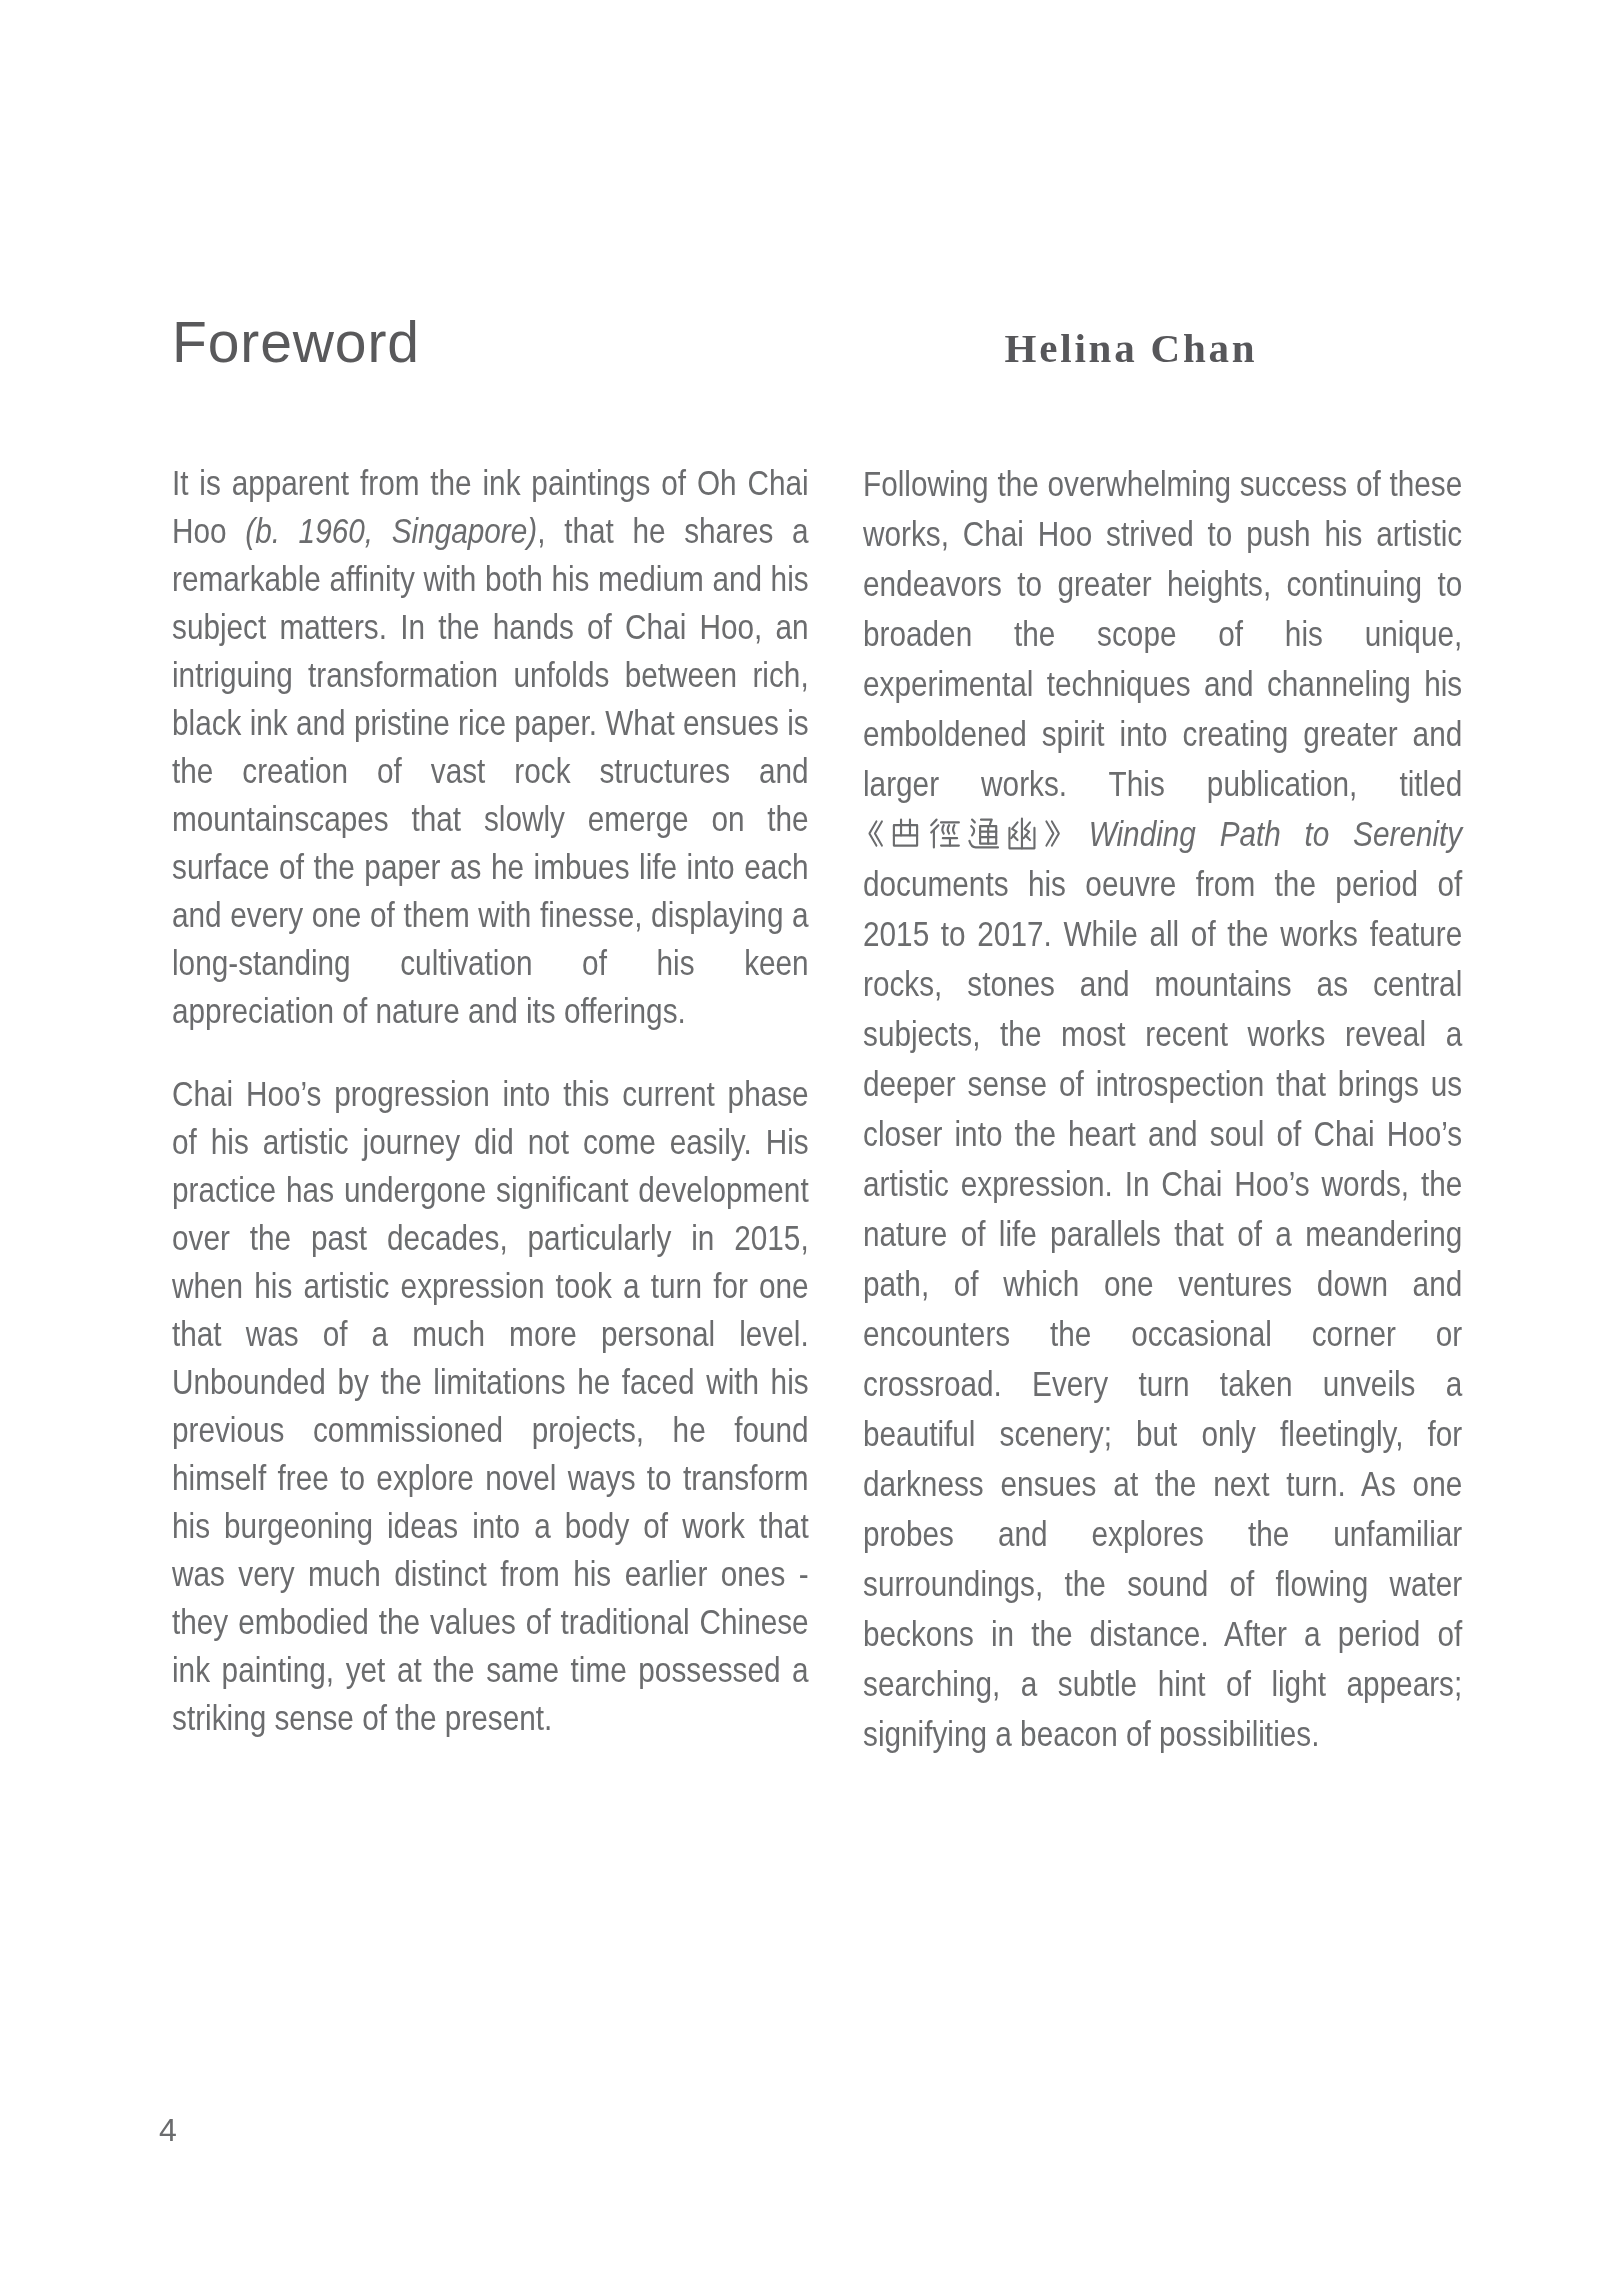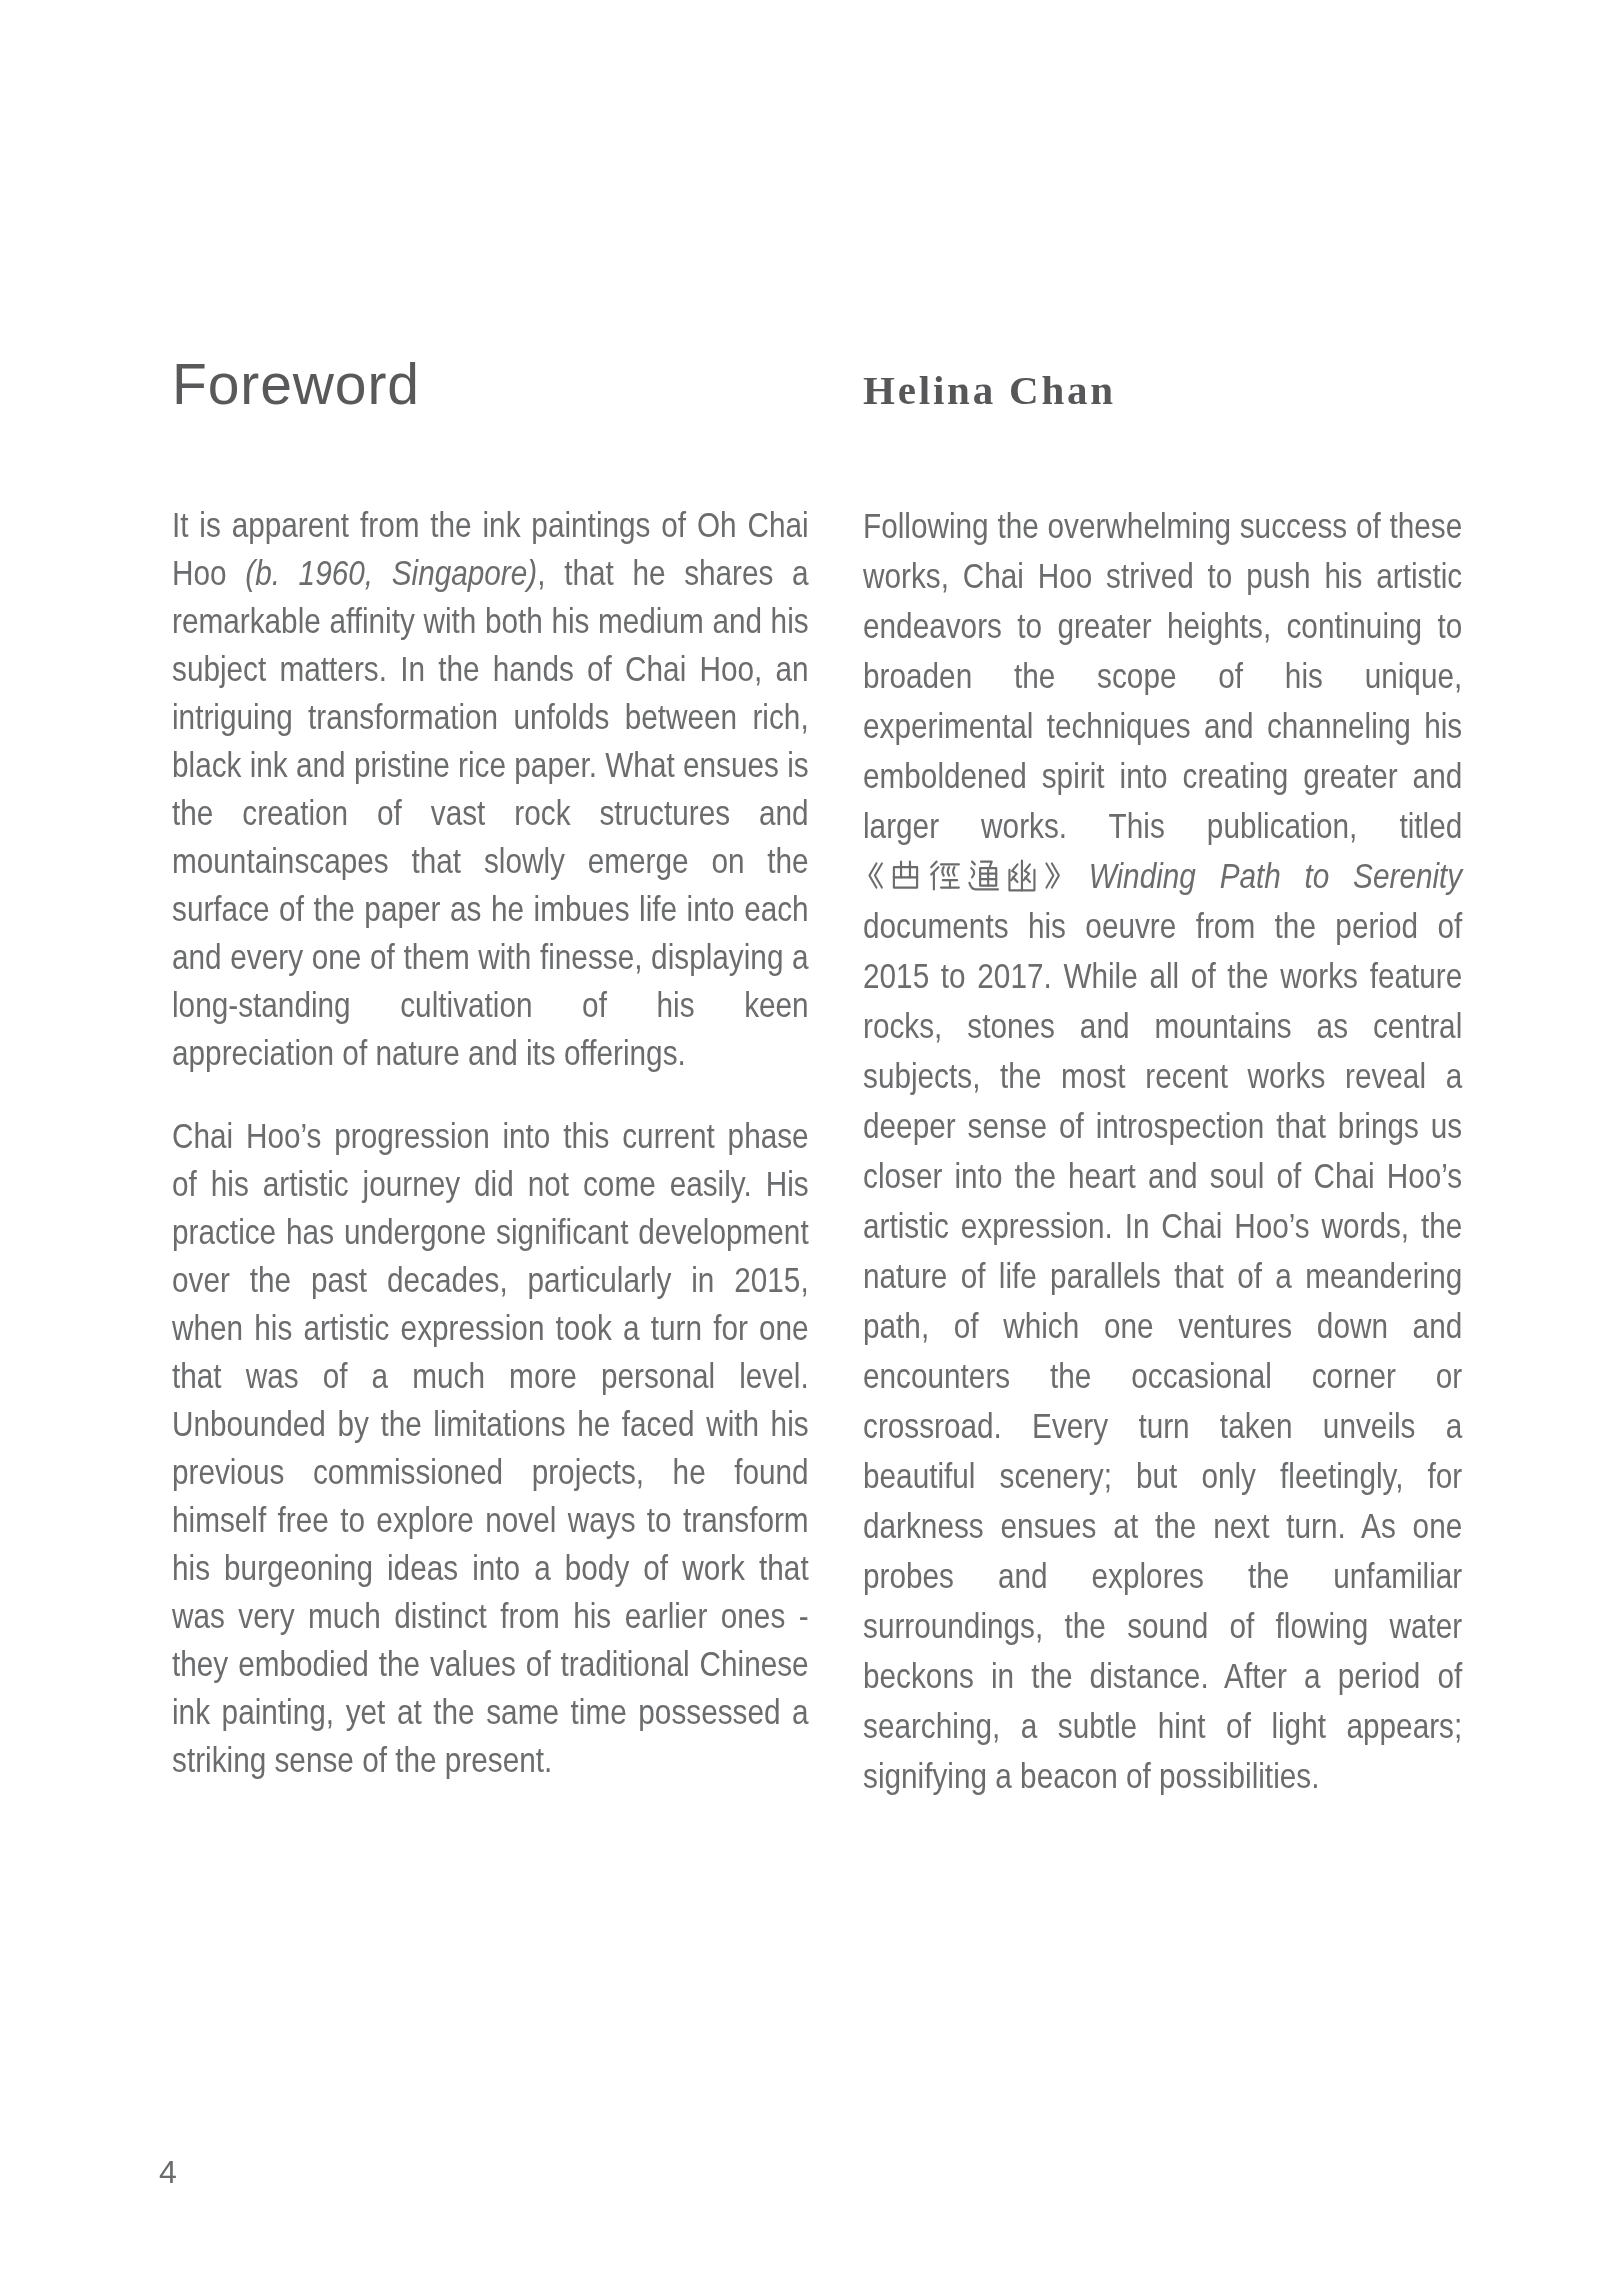--- a/index.html
+++ b/index.html
@@ -4,40 +4,40 @@
 <style>
   html, body { margin: 0; padding: 0; }
   body {
     width: 1615px;
     height: 2290px;
     position: relative;
     background: var(--bg, #ffffff);
     font-family: "Liberation Sans", sans-serif;
     overflow: hidden;
   }
-  .page { position: absolute; inset: 0; margin-top: 42px; }
+  .page { position: absolute; inset: 0; }
 
   .title {
     position: absolute;
     left: 172px;
     top: 314px;
     margin: 0;
     font-size: 57px;
     line-height: 1;
     font-weight: 400;
     letter-spacing: 0.9px;
     color: var(--heading-text, #59595b);
   }
 
   .author {
     position: absolute;
-    left: 863px;
+    left: 830px;
     width: 602px;
     top: 328px;
-    text-align: left;
+    text-align: center;
     font-family: "Liberation Serif", serif;
     font-weight: 700;
     font-size: 41px;
     line-height: 1;
     letter-spacing: 2.8px;
     color: var(--author-text, #57575a);
   }
 
   .col {
     position: absolute;

